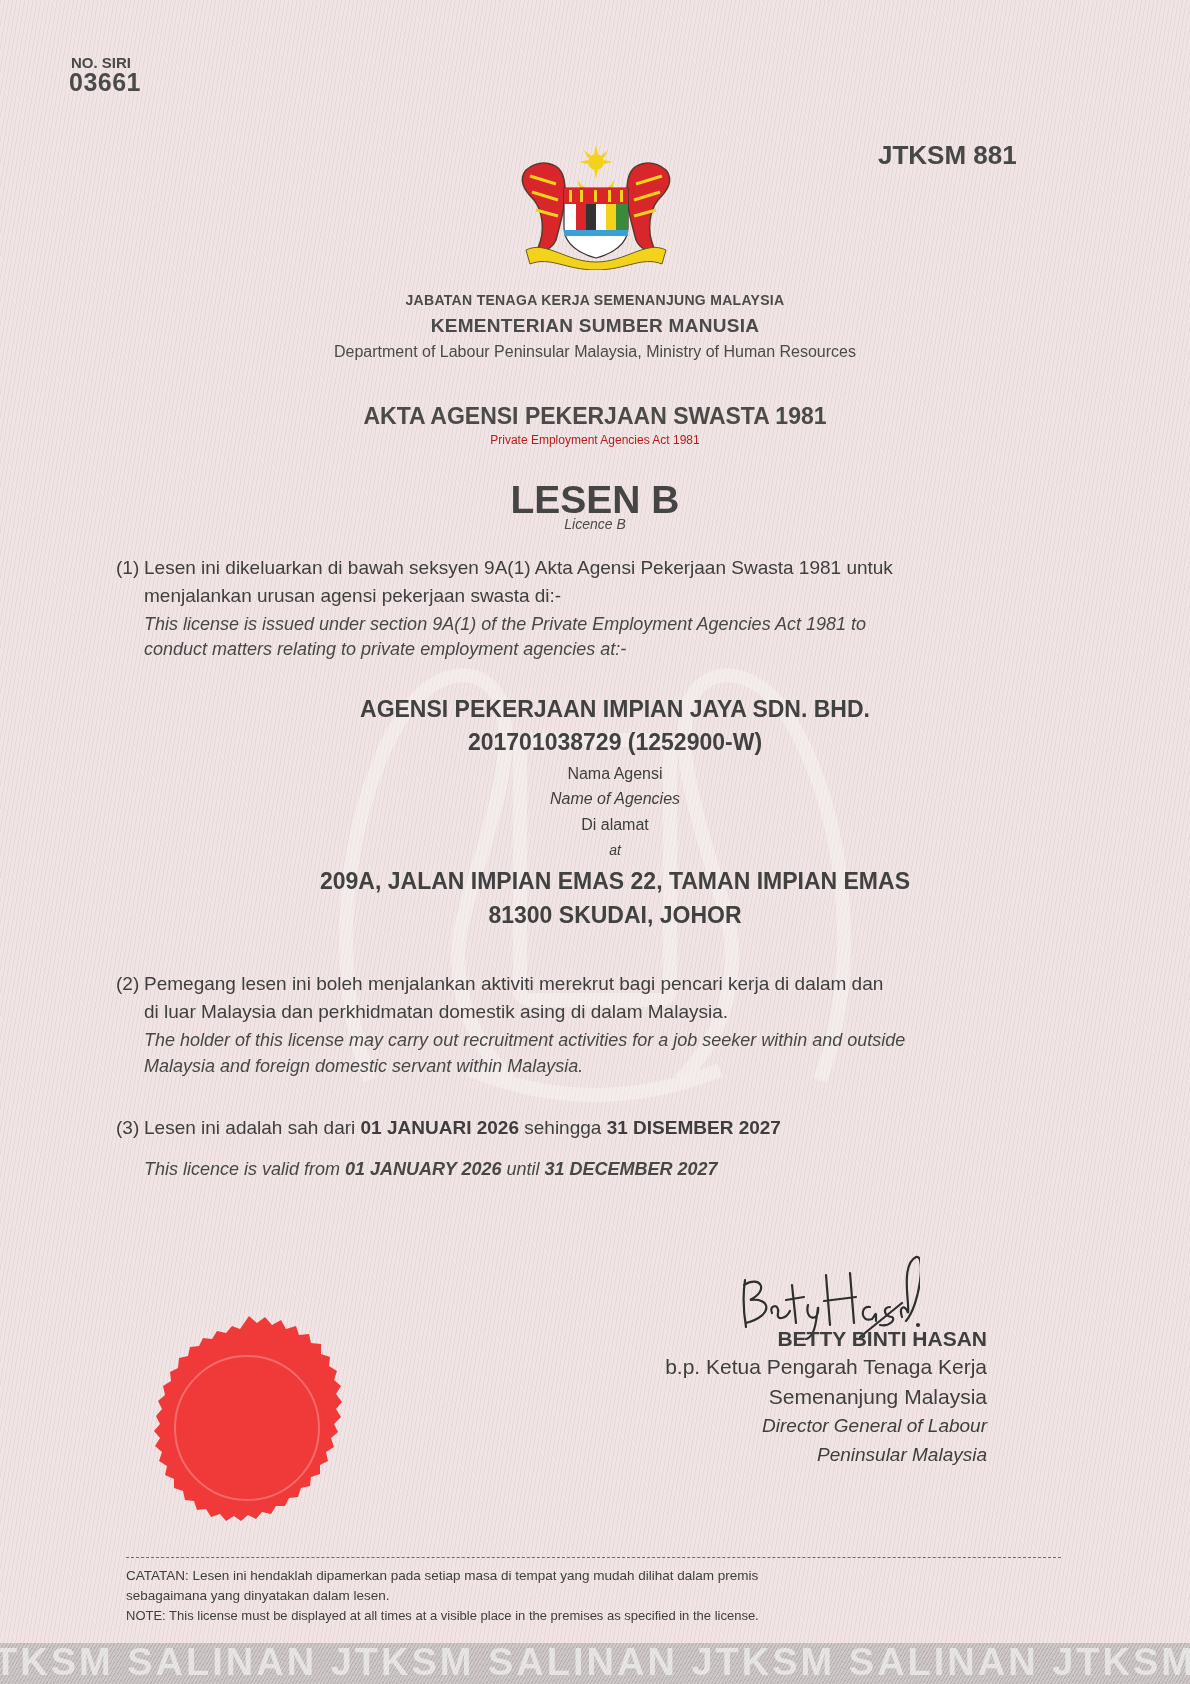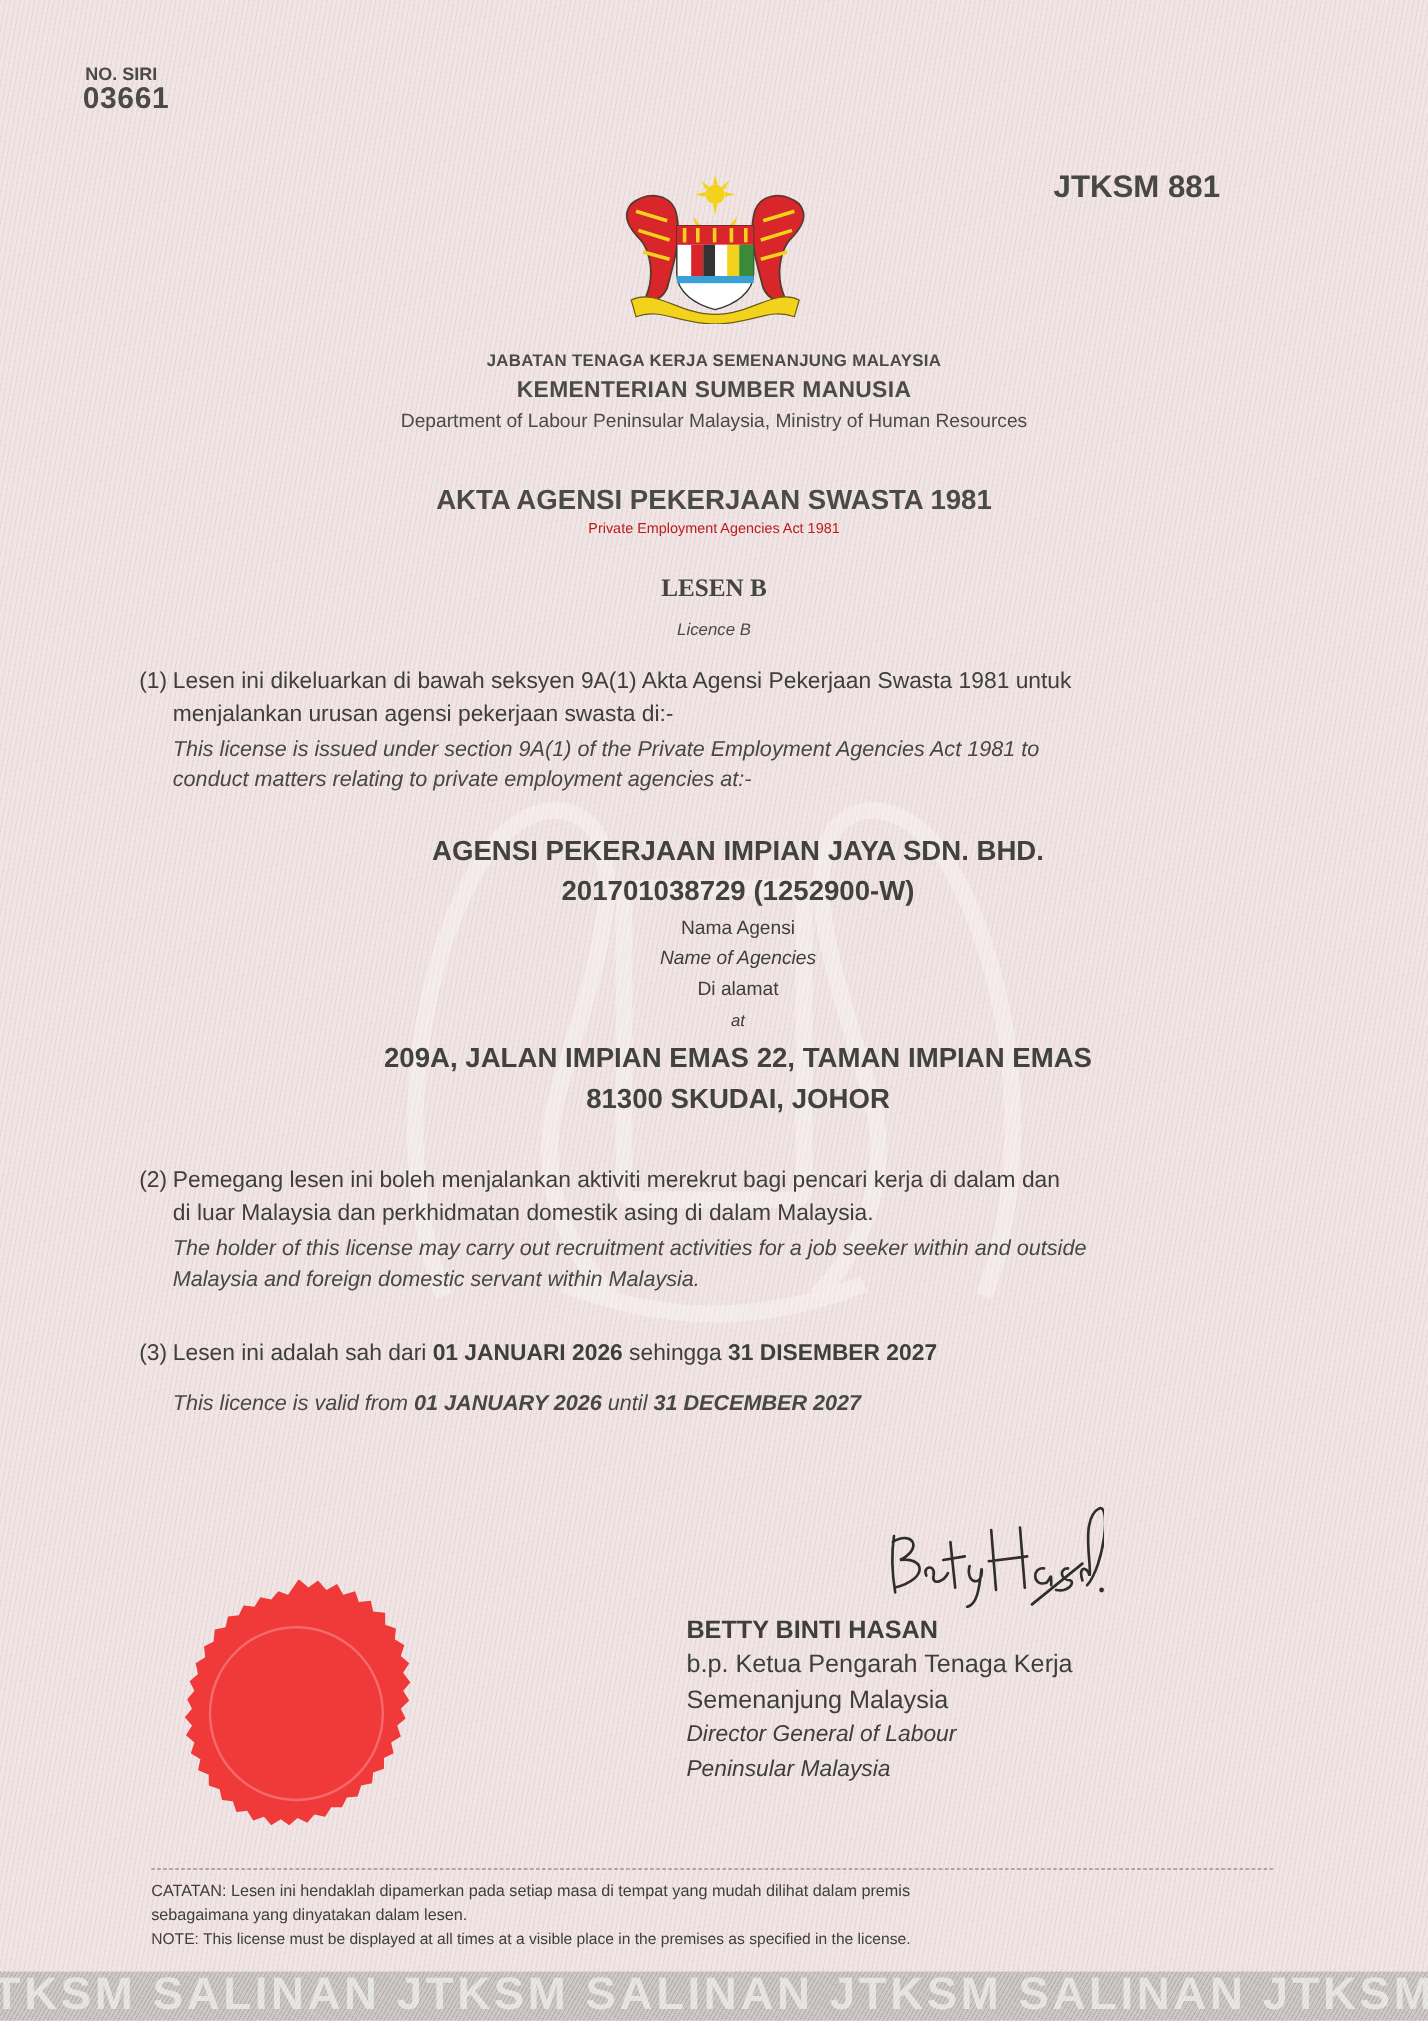--- a/index.html
+++ b/index.html
@@ -23,39 +23,39 @@
 
   .crest { left:506px; top:140px; width:180px; height:130px; }
 
   .dept1 { top:292px; font-size:14px; font-weight:bold; color:#4a4a4a; letter-spacing:0.3px; }
   .dept2 { top:315px; font-size:19px; font-weight:bold; color:#4a4a4a; letter-spacing:0.3px; }
   .dept3 { top:343px; font-size:16px; color:#4a4a4a; }
 
   .act-title { top:403px; font-size:23px; font-weight:bold; color:#4a4a4a; }
   .act-sub { top:433px; font-size:12px; color:#b91c1c; }
 
-  .lic-title { top:478px; font-size:21px; font-weight:bold; color:#454545;font-family:Liberation Serif, serif; }
+  .lic-title { top:478px; font-size:39px; font-weight:bold; color:#454545; }
   .lic-sub { top:516px; font-size:14px; font-style:italic; color:#4a4a4a; }
 
   .para { left:116px; width:980px; font-size:19px; color:#3e3e3e; }
   .para .num { position:absolute; left:0; top:0; }
   .para .line { position:absolute; left:28px; white-space:nowrap; }
   .para .it { font-style:italic; font-size:18px; color:#474747; }
   .para .b { font-weight:bold; }
 
   .agency-name { top:696px; font-size:23px; font-weight:bold; color:#414141; padding-left:20px; }
   .agency-reg { top:729px; font-size:23px; font-weight:bold; color:#414141; padding-left:20px; }
   .lbl1 { top:765px; font-size:16px; color:#3e3e3e; padding-left:20px; }
   .lbl2 { top:790px; font-size:16px; font-style:italic; color:#3e3e3e; padding-left:20px; }
   .lbl3 { top:816px; font-size:16px; color:#3e3e3e; padding-left:20px; }
   .lbl4 { top:842px; font-size:14px; font-style:italic; color:#3e3e3e; padding-left:20px; }
   .addr1 { top:868px; font-size:23px; font-weight:bold; color:#414141; padding-left:20px; }
   .addr2 { top:902px; font-size:23px; font-weight:bold; color:#414141; padding-left:20px; }
 
-  .sig-block { left:572px; width:440px; text-align:left;margin-top:20px; }
+  .sig-block { left:547px; width:440px; text-align:right; }
   .sig-name { top:1327px; font-size:21px; font-weight:bold; color:#3e3e3e; }
   .sig-r1 { top:1355px; font-size:21px; color:#3e3e3e; }
   .sig-r2 { top:1385px; font-size:21px; color:#3e3e3e; }
   .sig-r3 { top:1415px; font-size:19px; font-style:italic; color:#3e3e3e; }
   .sig-r4 { top:1444px; font-size:19px; font-style:italic; color:#3e3e3e; }
   .signature { left:730px; top:1245px; width:190px; height:95px; }
 
   .seal { left:134px; top:1316px; width:230px; height:230px; }
 
   .divider { left:126px; top:1557px; width:935px; height:0; border-top:1.5px dashed #6c6c6c; }

